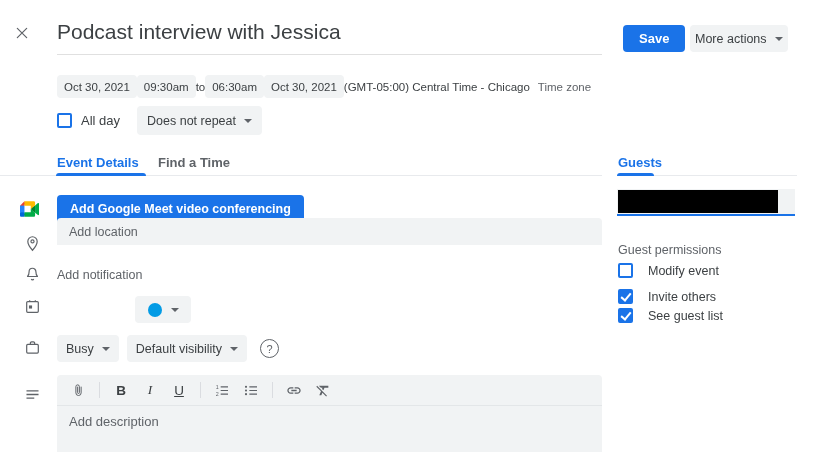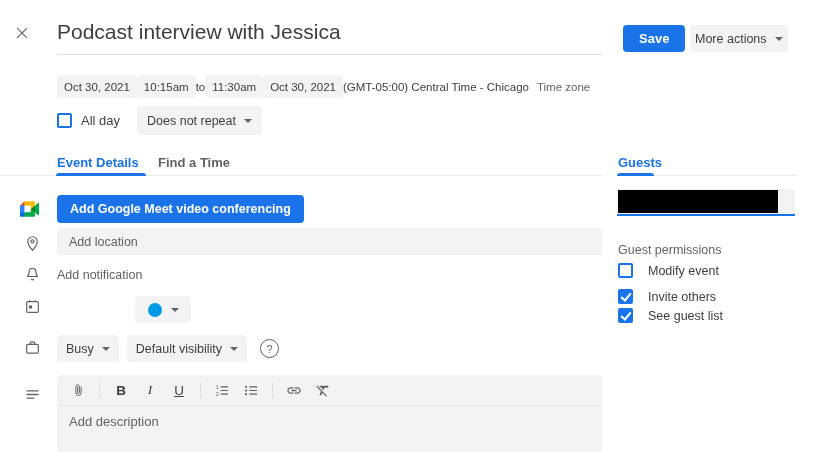--- a/index.html
+++ b/index.html
@@ -43,21 +43,21 @@
   .tab-idle{color:#5f6368;}
   .divider{height:1px;background:#e8eaed;}
   .active-bar{height:3px;background:#1a73e8;border-radius:3px 3px 0 0;}
 
   
   .gut{width:20px;height:20px;display:flex;align-items:center;justify-content:center;}
 
   
   .btn-meet{left:57px;top:195px;height:28px;display:inline-flex;align-items:center;padding:0 13px;
       background:#1a73e8;color:#fff;font-size:12.5px;font-weight:bold;border-radius:4px;cursor:pointer;}
-  .loc-field{left:57px;top:228px;width:545px;height:27px;background:#f1f3f4;border-radius:4px 4px 0 0;}
+  .loc-field{left:57px;top:218px;width:545px;height:27px;background:#f1f3f4;border-radius:4px 4px 0 0;}
   .loc-input{width:100%;height:100%;border:none;outline:none;background:transparent;box-sizing:border-box;
       padding:0 12px;font-family:"Liberation Sans",sans-serif;font-size:12.5px;color:#3c4043;}
   .loc-input::placeholder{color:#5f6368;opacity:1;}
   .notif-label{left:57px;top:268px;font-size:12.5px;color:#5f6368;cursor:pointer;}
   .color-select{left:135px;top:296px;width:56px;height:27px;background:#f1f3f4;border-radius:4px;
       display:flex;align-items:center;justify-content:center;gap:9px;cursor:pointer;}
   .color-dot{width:14px;height:14px;border-radius:50%;background:#039be5;}
   .busy-row{left:57px;top:335px;display:flex;align-items:center;gap:8px;}
   .chip-sel{height:27px;font-size:12.5px;padding:0 9px;gap:8px;}
   .help-circle{width:17px;height:17px;border:1.5px solid #5f6368;border-radius:50%;margin-left:5px;
@@ -101,23 +101,23 @@
   <div class="abs btn-save">
     <span>Save</span>
   </div>
   <div class="abs btn-more">
     <span>More actions</span>
     <span class="caret"></span>
   </div>
 
   <div class="abs dt-row">
     <span class="chip">Oct 30, 2021</span>
-    <span class="chip">10:15am</span>
+    <span class="chip">09:30am</span>
     <span class="dt-plain">to</span>
-    <span class="chip">11:30am</span>
+    <span class="chip">06:30am</span>
     <span class="chip">Oct 30, 2021</span>
     <span class="dt-plain">(GMT-05:00) Central Time - Chicago</span>
     <span class="tz-label">Time zone</span>
   </div>
 
   <div class="abs allday-row">
     <span class="cb" data-checked="false"></span>
     <span class="lbl-13">All day</span>
     <span class="chip chip-md">
       <span>Does not repeat</span>

